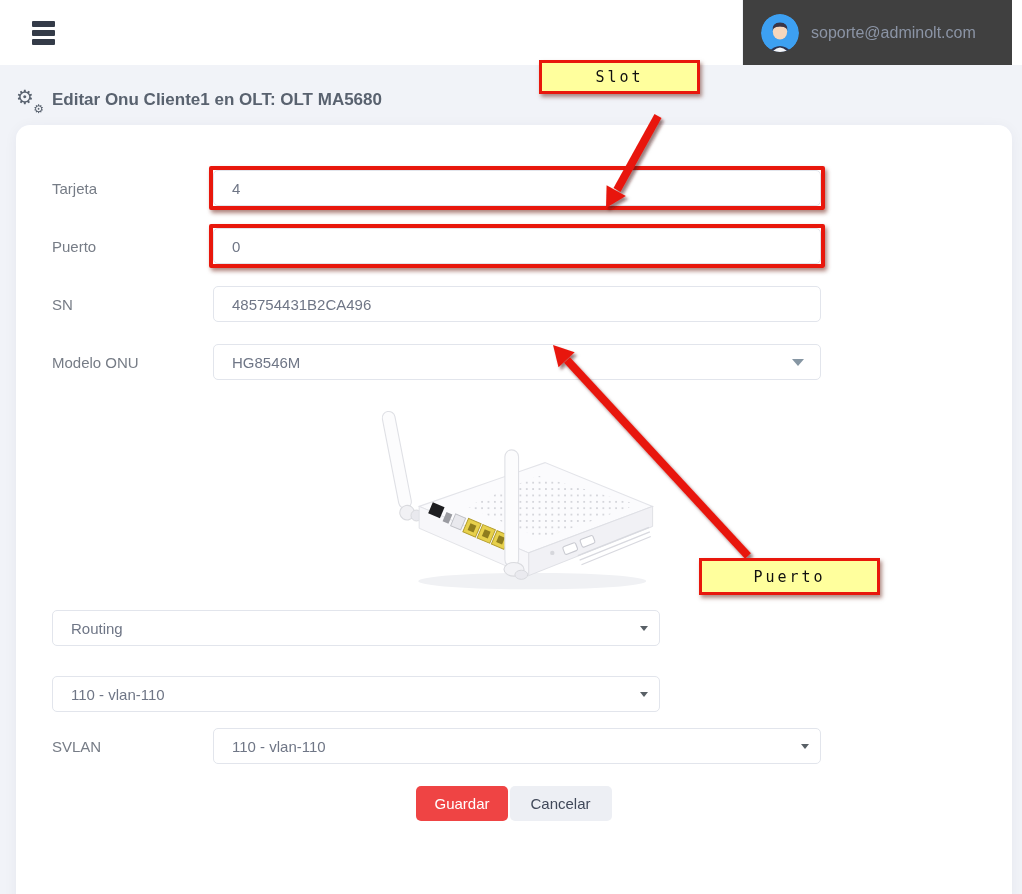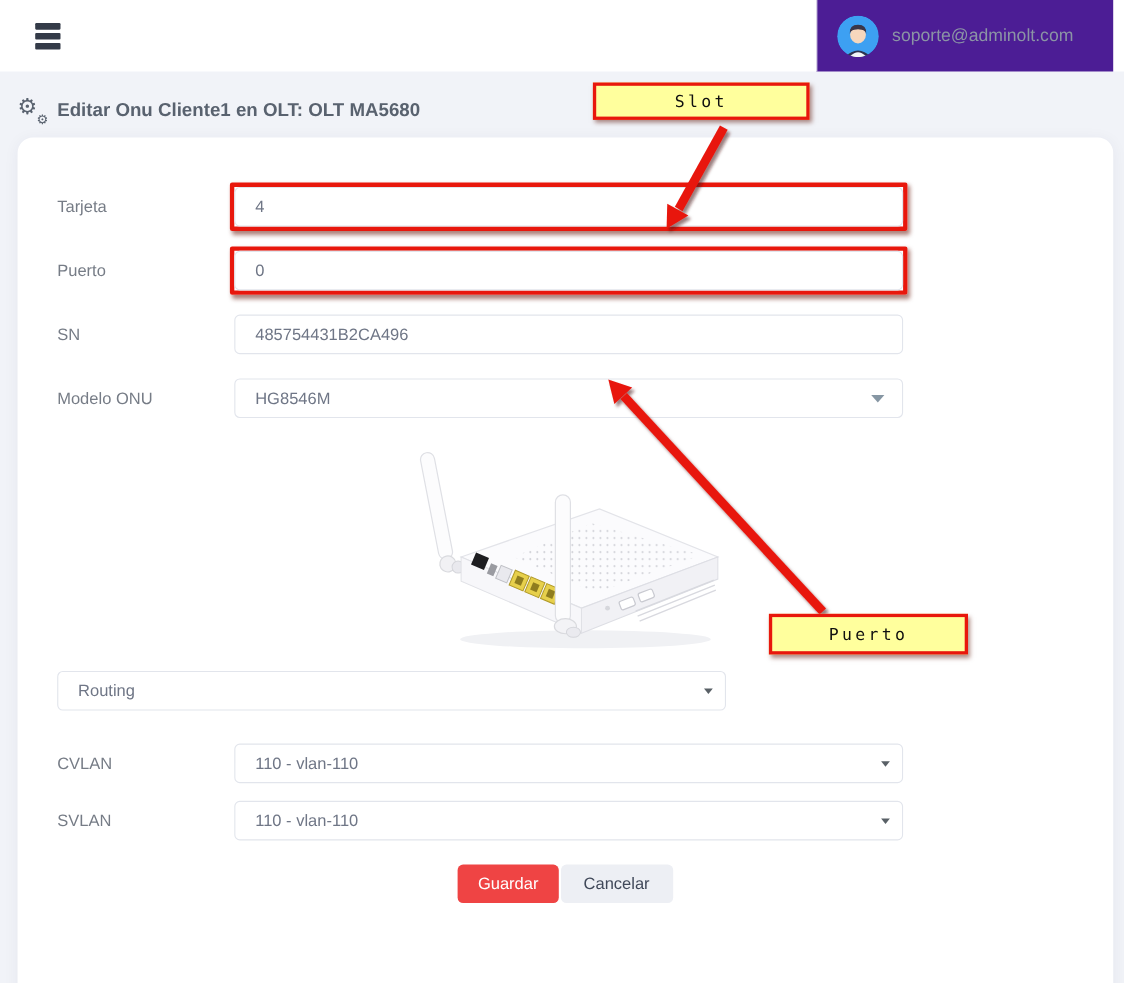--- a/index.html
+++ b/index.html
@@ -28,21 +28,21 @@
   .hamburger span {
     display: block; width: 23px; height: 6px;
     background: #343b48; border-radius: 1px;
   }
   .user-block {
     position: absolute; left: 742px; top: 0;
     width: 270px; height: 65px;
     display: flex; align-items: center; gap: 12px;
     border-left: 1px solid #f0f2f6;
     padding-left: 18px;
-    background: #4c1d95;
+    background: #404040;
   }
   .avatar { width: 38px; height: 38px; border-radius: 50%; overflow: hidden; flex: 0 0 auto; }
   .user-email { color: #8b94a5; font-size: 16px; }
 
   
   .page-title-row {
     position: absolute; left: 16px; top: 88px;
     display: flex; align-items: center; gap: 8px;
     z-index: 5;
   }
@@ -127,21 +127,21 @@
   .callout {
     position: absolute;
     background: #ffff9d;
     border: 3px solid #e8170c;
     box-shadow: 2px 3px 4px rgba(95,25,12,0.5);
     display: flex; align-items: center; justify-content: center;
     font-family: "DejaVu Sans Mono", monospace;
     font-size: 15px; letter-spacing: 3px; color: #101010;
     z-index: 60;
   }
-  .callout-slot { left: 539px; top: 75px; width: 197px; height: 34px; }
+  .callout-slot { left: 539px; top: 60px; width: 161px; height: 34px; }
   .callout-puerto { left: 699px; top: 558px; width: 181px; height: 37px; }
   .arrow-overlay {
     position: absolute; left: 0; top: 0; width: 1022px; height: 894px;
     pointer-events: none; z-index: 55;
   }
 </style>
 </head>
 <body>
 
 <div class="header">
@@ -269,21 +269,20 @@
   <div class="row row-tipo">
     <div class="control">
       <div class="selectbox">
         <span>Routing</span>
       </div>
       <span class="caret"></span>
     </div>
   </div>
 
   <div class="row row-cvlan">
-    <div class="flabel">CVLAN</div>
     <div class="control">
       <div class="selectbox">
         <span>110 - vlan-110</span>
       </div>
       <span class="caret"></span>
     </div>
   </div>
 
   <div class="row">
     <div class="flabel">SVLAN</div>

